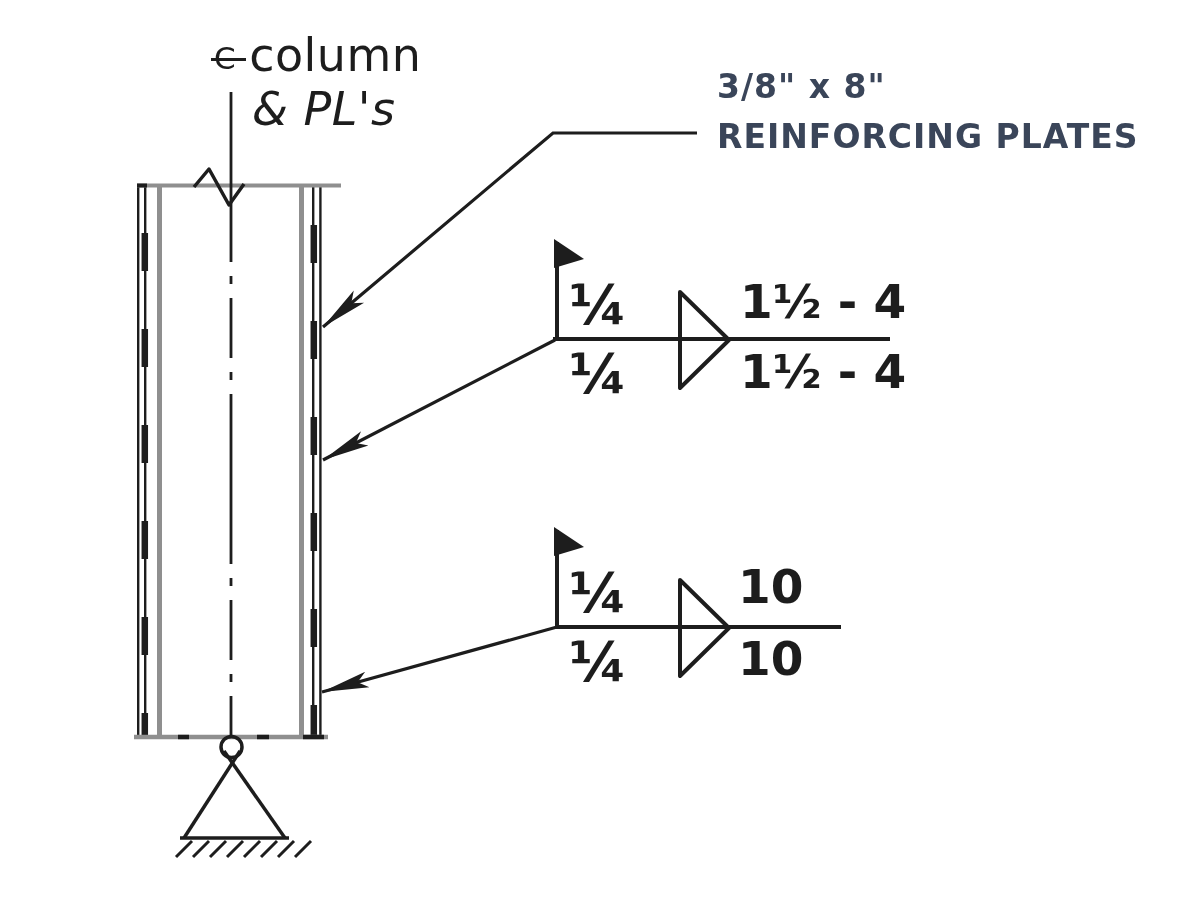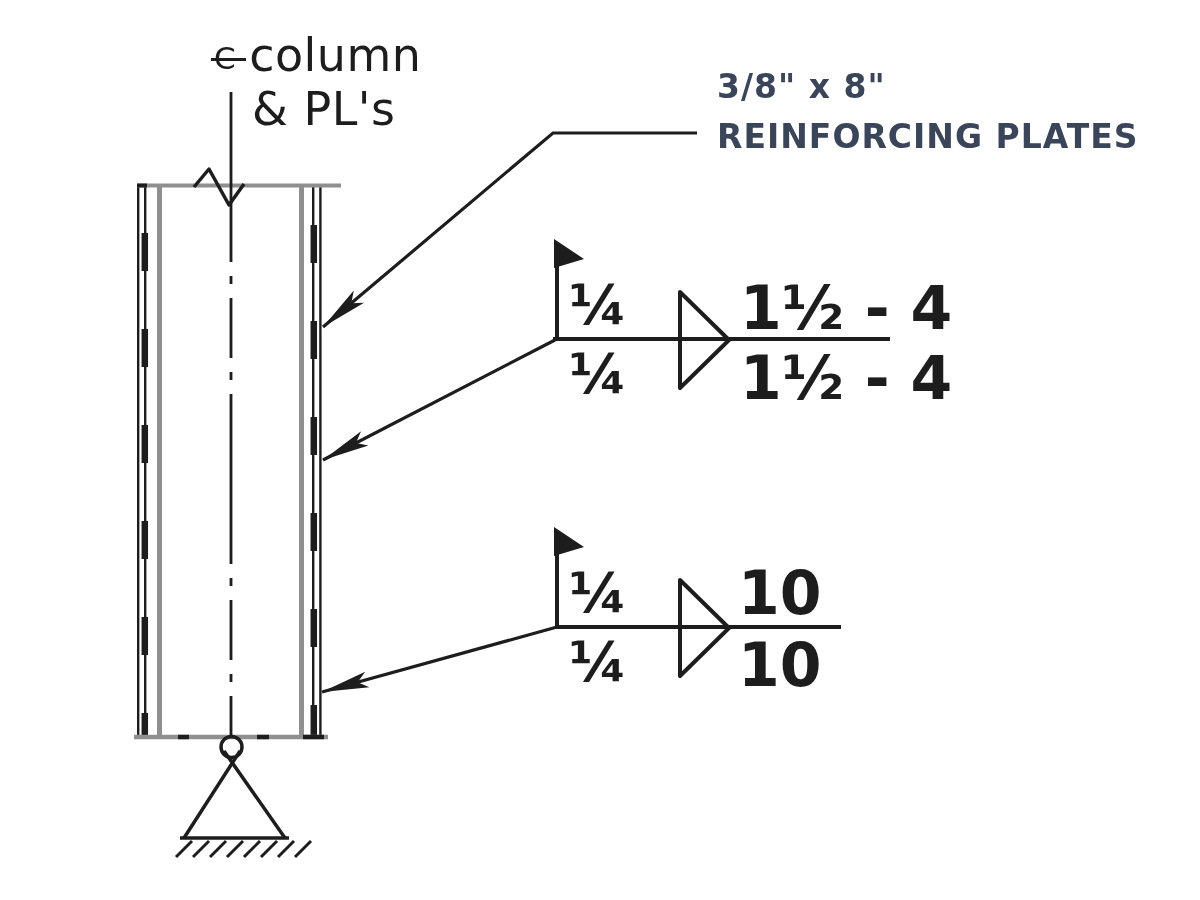--- a/index.html
+++ b/index.html
@@ -23,21 +23,21 @@
     color:var(--line);
   }
   .title{font-size:46px;font-weight:400;letter-spacing:0.5px;}
   .cl{position:relative;display:inline-block;font-size:31px;margin-right:13px;transform:translateY(-2px);}
   .cl-bar{position:absolute;left:-3px;top:47%;width:35px;height:3px;background:var(--line);}
   .note{
     font-size:33px;font-weight:700;letter-spacing:1px;line-height:50px;
     color:var(--note);
   }
   .frac{font-size:56px;font-weight:700;width:60px;text-align:center;}
-  .dim{font-size:60px;font-weight:700;}
+  .dim{font-size:47px;font-weight:700;}
 </style>
 </head>
 <body>
 
 <div class="page">
 
   <svg width="1200" height="900" viewBox="0 0 1200 900">
     <defs>
       <marker id="arrow" markerUnits="userSpaceOnUse" markerWidth="48" markerHeight="20" viewBox="0 0 48 20" refX="47" refY="10" orient="auto">
         <path d="M47,10 L0,2 L10,10 L0,18 Z" class="f-line"></path>
@@ -104,21 +104,21 @@
       <line x1="555" y1="627" x2="841" y2="627" class="s-line" stroke-width="4"></line>
       <line x1="557" y1="627" x2="557" y2="530" class="s-line" stroke-width="4"></line>
       <path d="M554,527 L584,547 L554,556 Z" class="f-line"></path>
       <path d="M680,580 L729,628 L680,676 Z" class="s-line" stroke-width="4" stroke-linejoin="round"></path>
     </g>
   </svg>
 
   <div class="lbl title" style="left:214px;top:32px;">
     <span class="cl"><span>C</span><span class="cl-bar"></span></span><span>column</span>
   </div>
-  <div class="lbl title" style="left:252px;top:86px;">
+  <div class="lbl title" style="left:252px;top:86px;font-style:italic;">
     <span>&amp; PL's</span>
   </div>
 
   <div class="lbl note" style="left:717px;top:62px;">
     <div>3/8" x 8"</div>
     <div>REINFORCING PLATES</div>
   </div>
 
   <div class="lbl frac" style="left:568px;top:277px;">¼</div>
   <div class="lbl frac" style="left:568px;top:346px;">¼</div>

